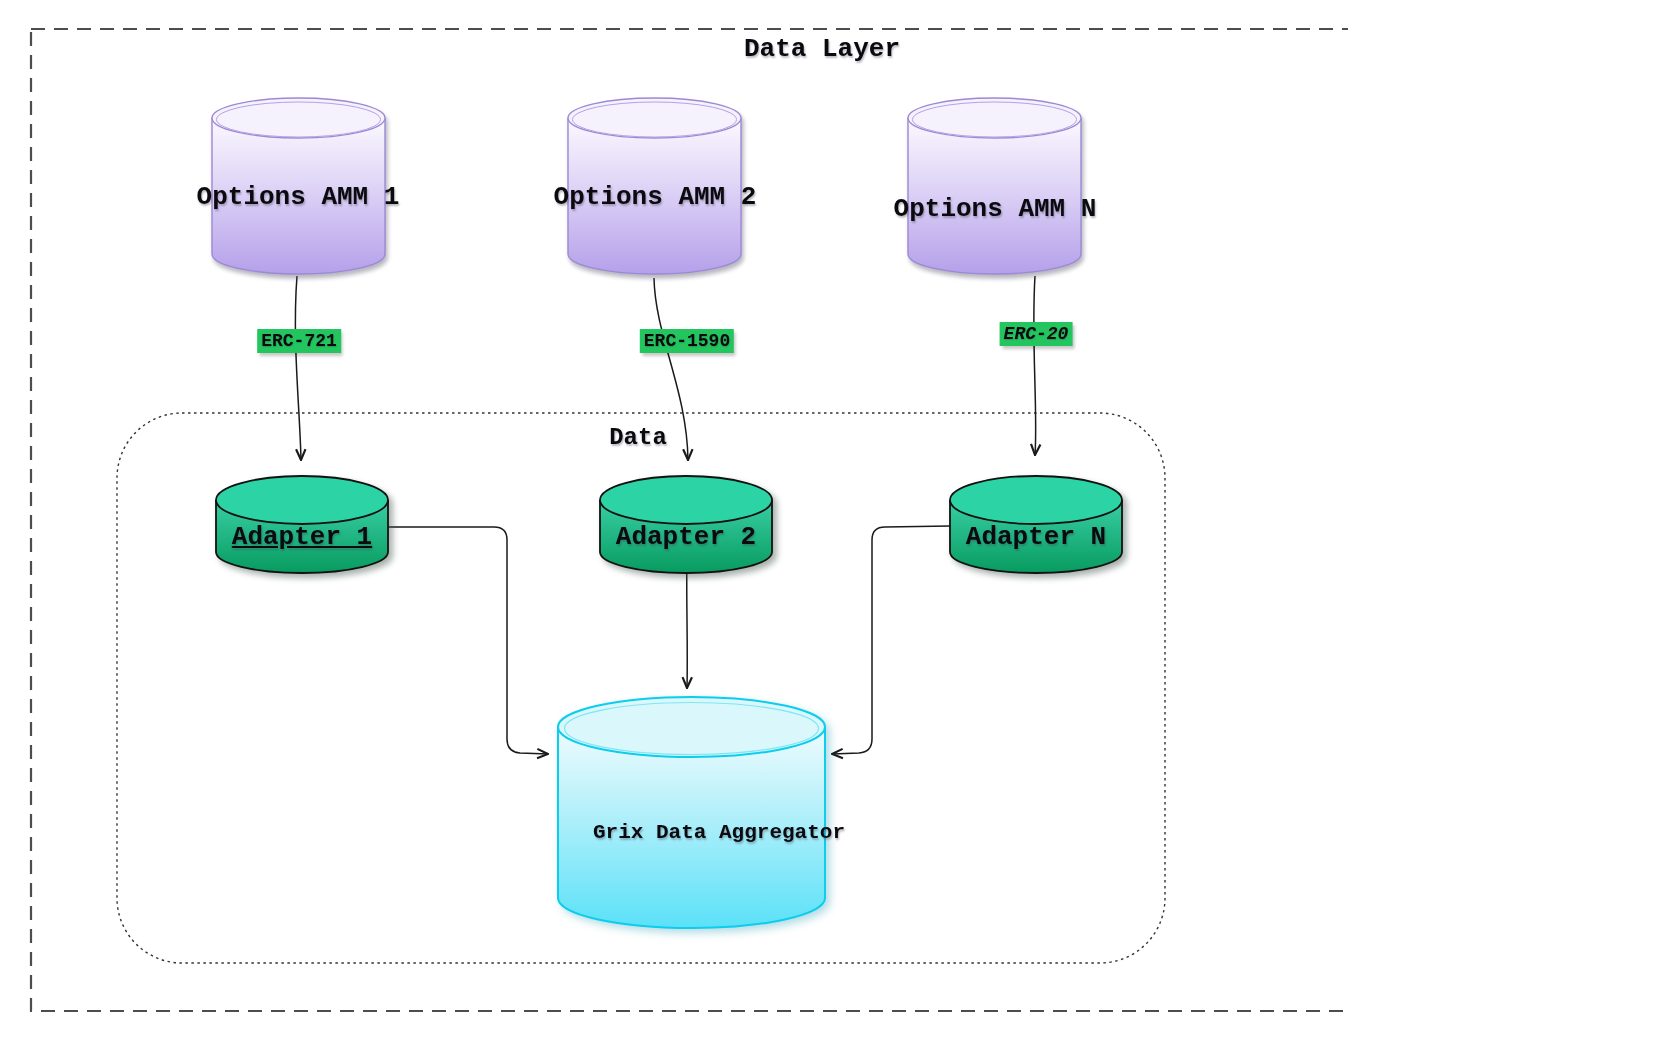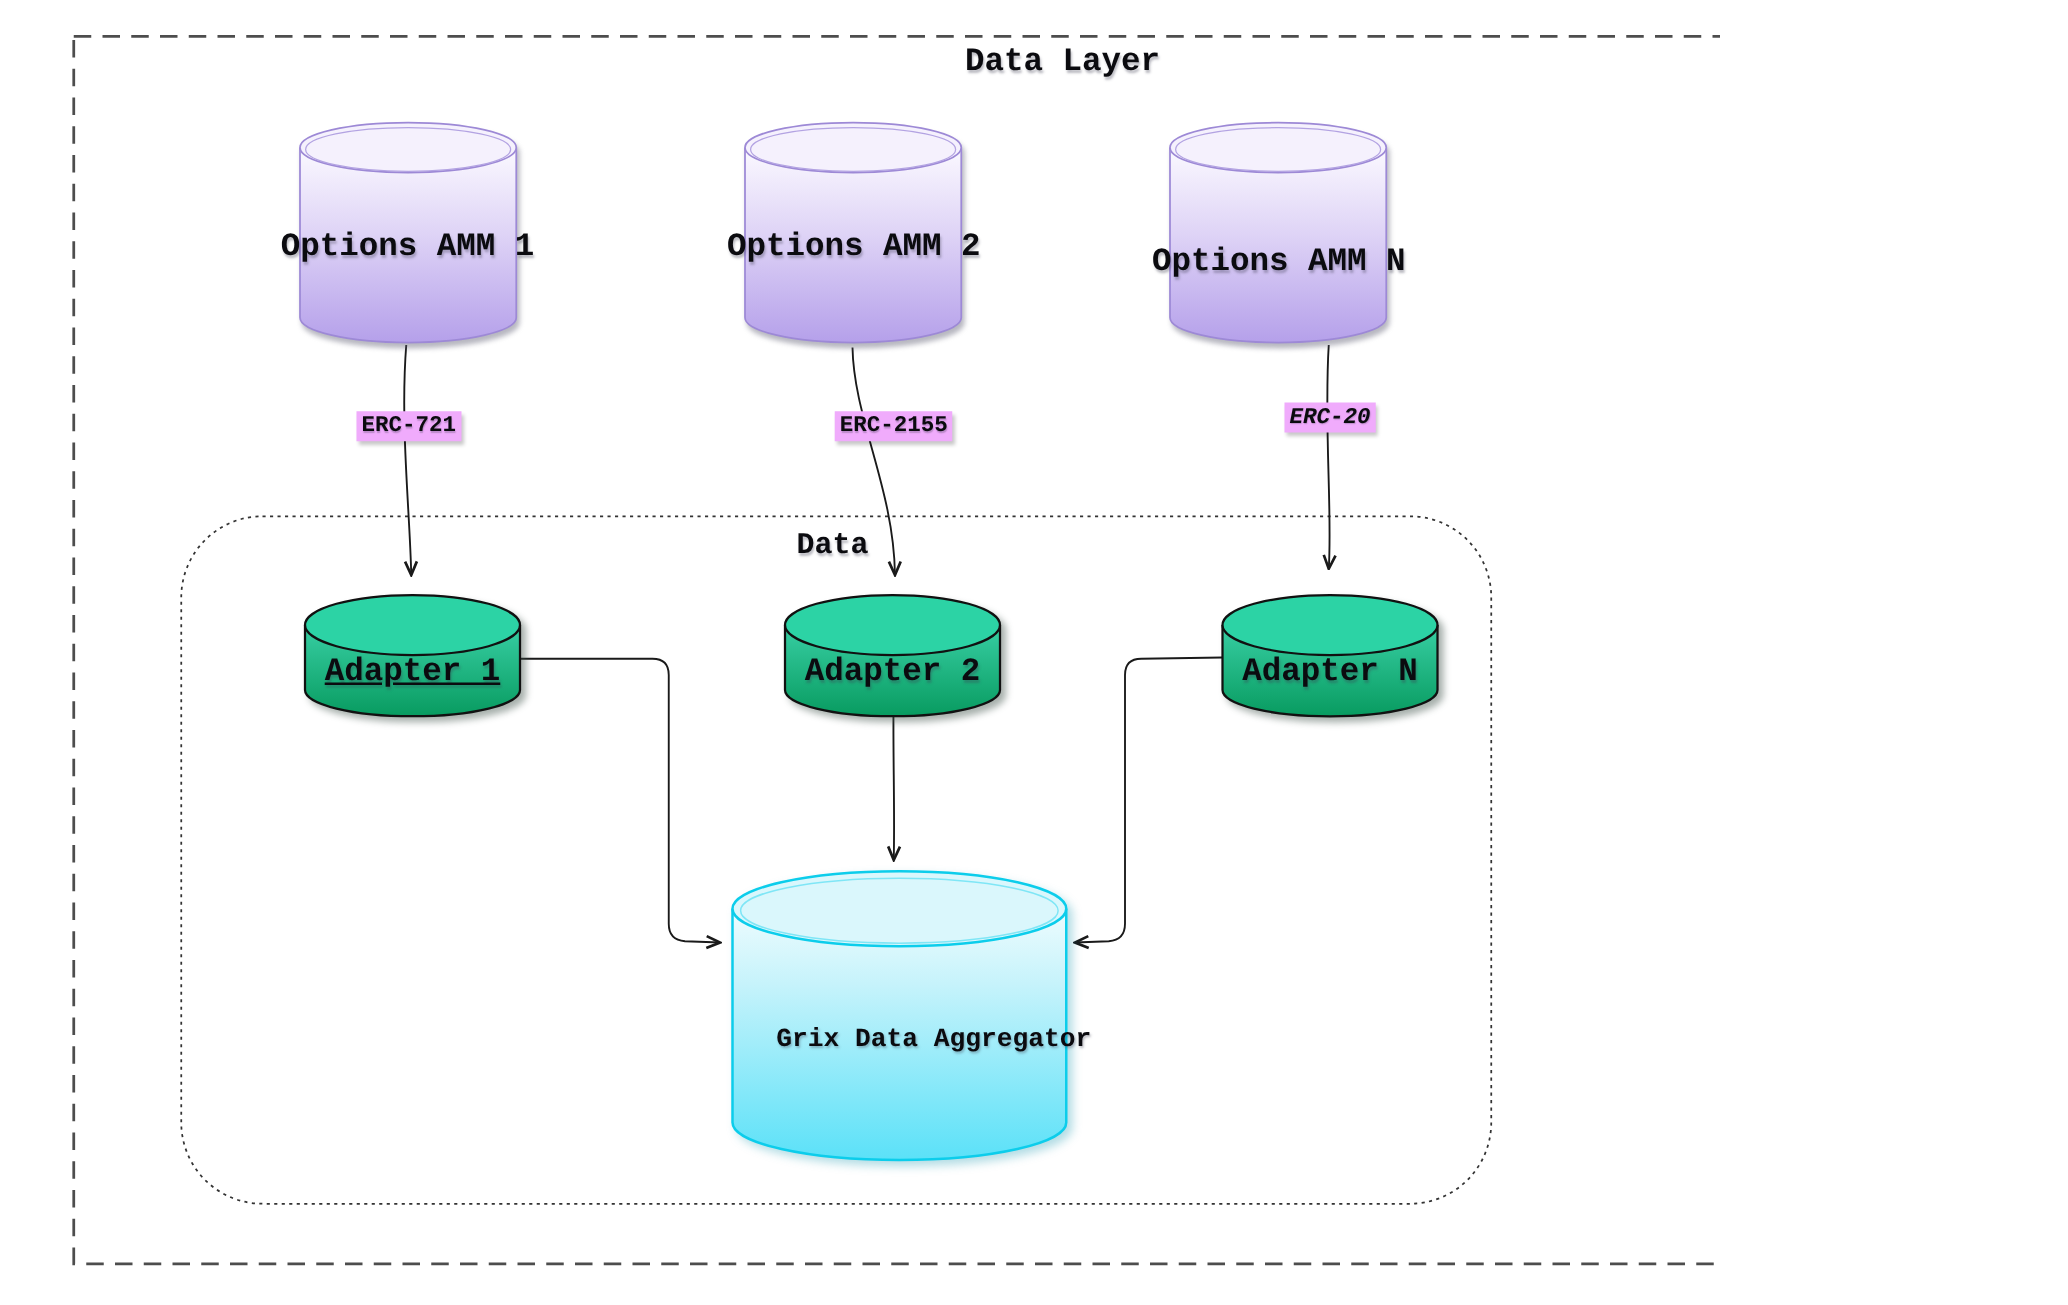--- a/index.html
+++ b/index.html
@@ -2,21 +2,20 @@
 <html><head>
 <meta charset="utf-8">
 <style>
   html,body{margin:0;padding:0;background:#ffffff;}
   .canvas{
     position:relative;
     width:1348px;height:1044px;
     background:#ffffff;
     font-family:"Liberation Mono","DejaVu Sans Mono",monospace;
     overflow:hidden;
-    margin-left:28px;
   }
   svg.layer{position:absolute;left:0;top:0;}
   .lbl{
     position:absolute;
     transform:translate(-50%,-50%);
     font-weight:bold;
     color:#0b0b0f;
     white-space:nowrap;
     text-shadow:1px 2px 2px rgba(60,60,80,0.35);
     letter-spacing:0;
@@ -24,21 +23,21 @@
   .title{font-size:26px;}
   .group-lbl{font-size:24px;}
   .node-lbl{font-size:26px;}
   .grix-lbl{font-size:21px;}
   .edge-lbl{
     position:absolute;
     transform:translate(-50%,-50%);
     font-weight:bold;
     font-size:18px;
     color:#0b0b0f;
-    background:#f0abfc;
+    background:#22c55e;
     padding:2px 4px;
     box-shadow:2px 3px 3px rgba(0,0,0,0.22);
     text-shadow:0.5px 1px 1px rgba(60,60,80,0.3);
     white-space:nowrap;
   }
   .cyl-purple{filter:drop-shadow(2px 4px 2px rgba(95,95,115,0.45));}
   .cyl-green{filter:drop-shadow(4px 4px 3px rgba(60,80,70,0.45));}
   .cyl-cyan{filter:drop-shadow(4px 4px 4px rgba(0,140,165,0.30));}
 </style>
 </head>
@@ -124,16 +123,16 @@
   <div class="lbl node-lbl" style="left:655px;top:197px;">Options AMM 2</div>
   <div class="lbl node-lbl" style="left:995px;top:209px;">Options AMM N</div>
 
   <div class="lbl node-lbl" style="left:302px;top:537px;text-decoration:underline;">Adapter 1</div>
   <div class="lbl node-lbl" style="left:686px;top:537px;">Adapter 2</div>
   <div class="lbl node-lbl" style="left:1036px;top:537px;">Adapter N</div>
 
   <div class="lbl grix-lbl" style="left:719px;top:832px;">Grix Data Aggregator</div>
 
   <div class="edge-lbl" style="left:299px;top:341px;">ERC-721</div>
-  <div class="edge-lbl" style="left:687px;top:341px;">ERC-2155</div>
+  <div class="edge-lbl" style="left:687px;top:341px;">ERC-1590</div>
   <div class="edge-lbl" style="left:1036px;top:334px;font-style:italic;">ERC-20</div>
 
 </div>
 
 </body></html>

